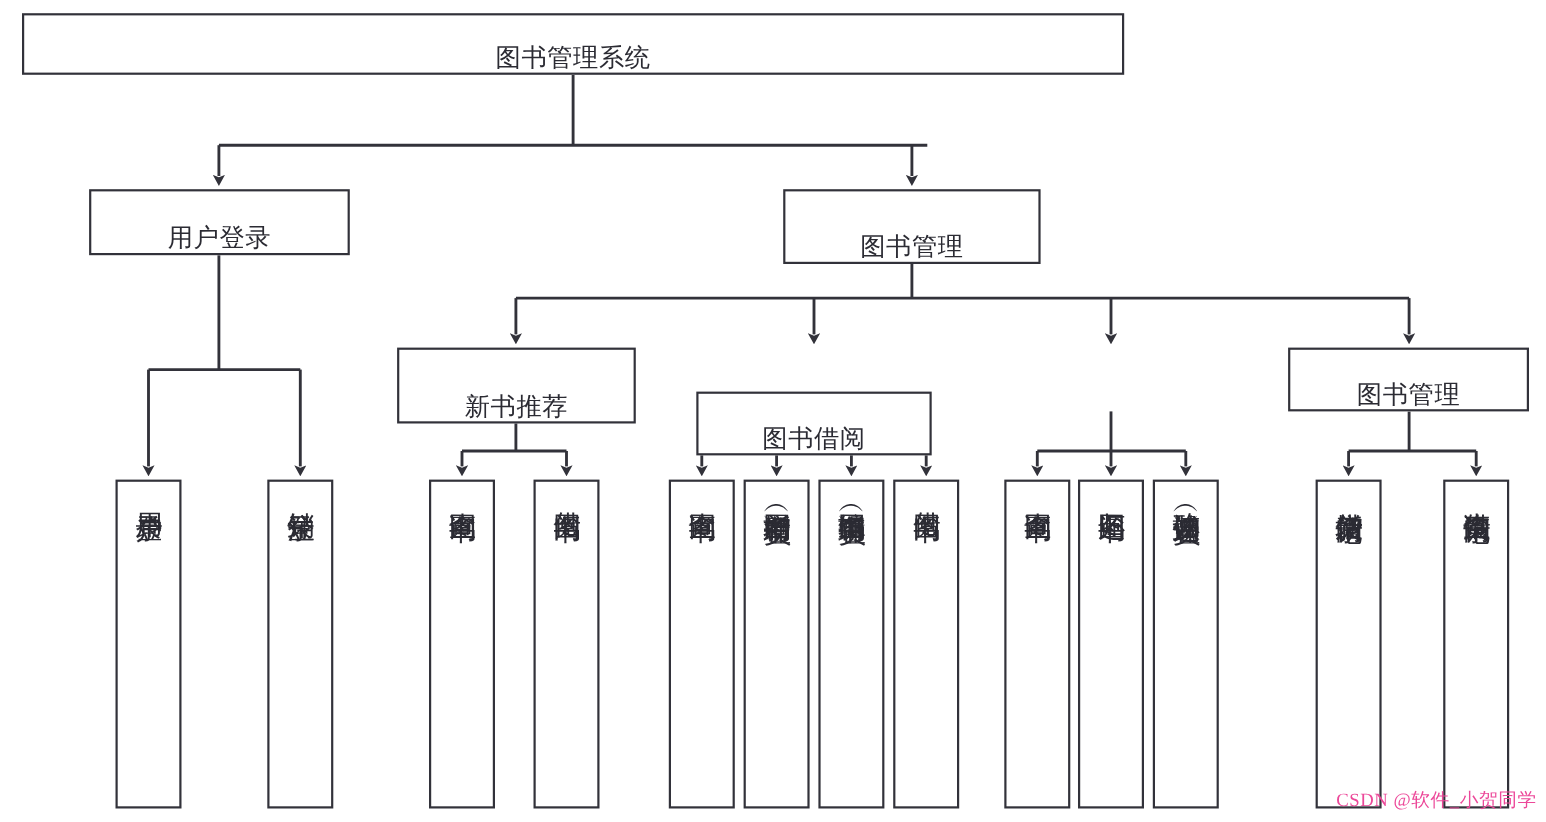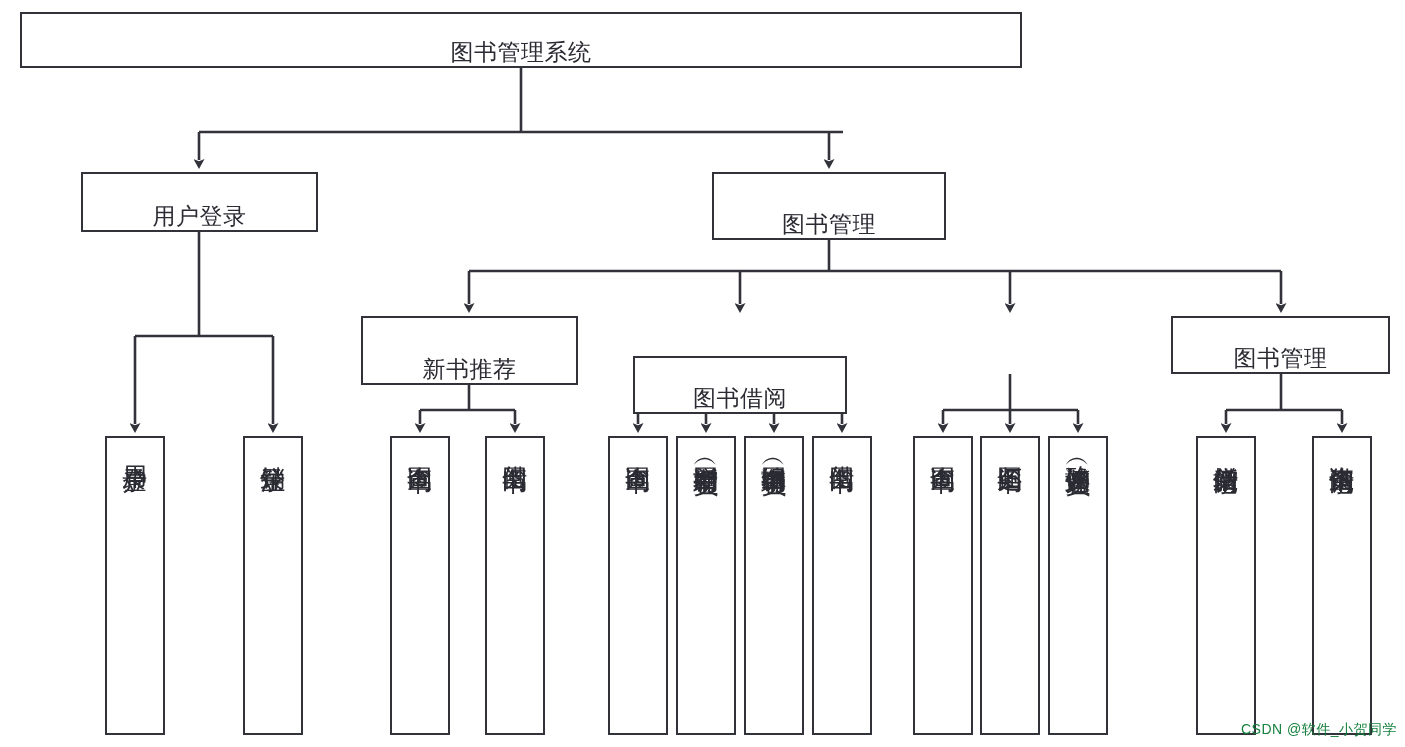--- a/index.html
+++ b/index.html
@@ -52,25 +52,26 @@
     text-orientation: upright;
     font-size: 25px;
     line-height: 1.05;
     letter-spacing: 1px;
     white-space: nowrap;
   }
   .watermark {
     position: absolute;
     right: 8px;
     bottom: 8px;
-    font-size: 14px;
-    color: #15803d;
+    font-size: 17px;
+    color: #ec4899;
     letter-spacing: 0.5px;
     z-index: 3;
     white-space: nowrap;
+    font-family: Liberation Serif, serif;
   }
 </style>
 </head>
 <body>
 
 <div id="canvas">
 
   <svg id="wires" viewBox="0 0 1405 747" xmlns="http://www.w3.org/2000/svg">
     <defs>
       <marker id="arrow" markerWidth="10" markerHeight="11" refX="1" refY="5.5" orient="auto" markerUnits="userSpaceOnUse">

